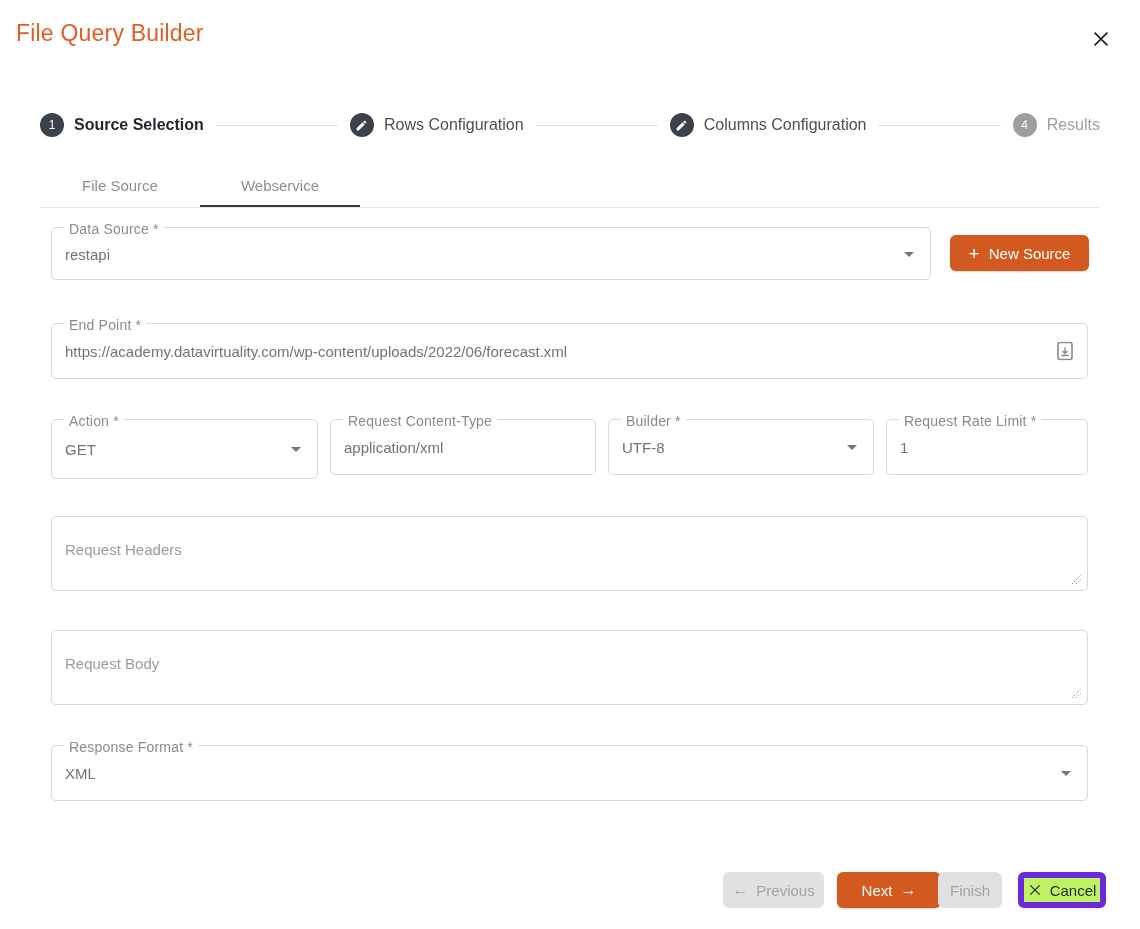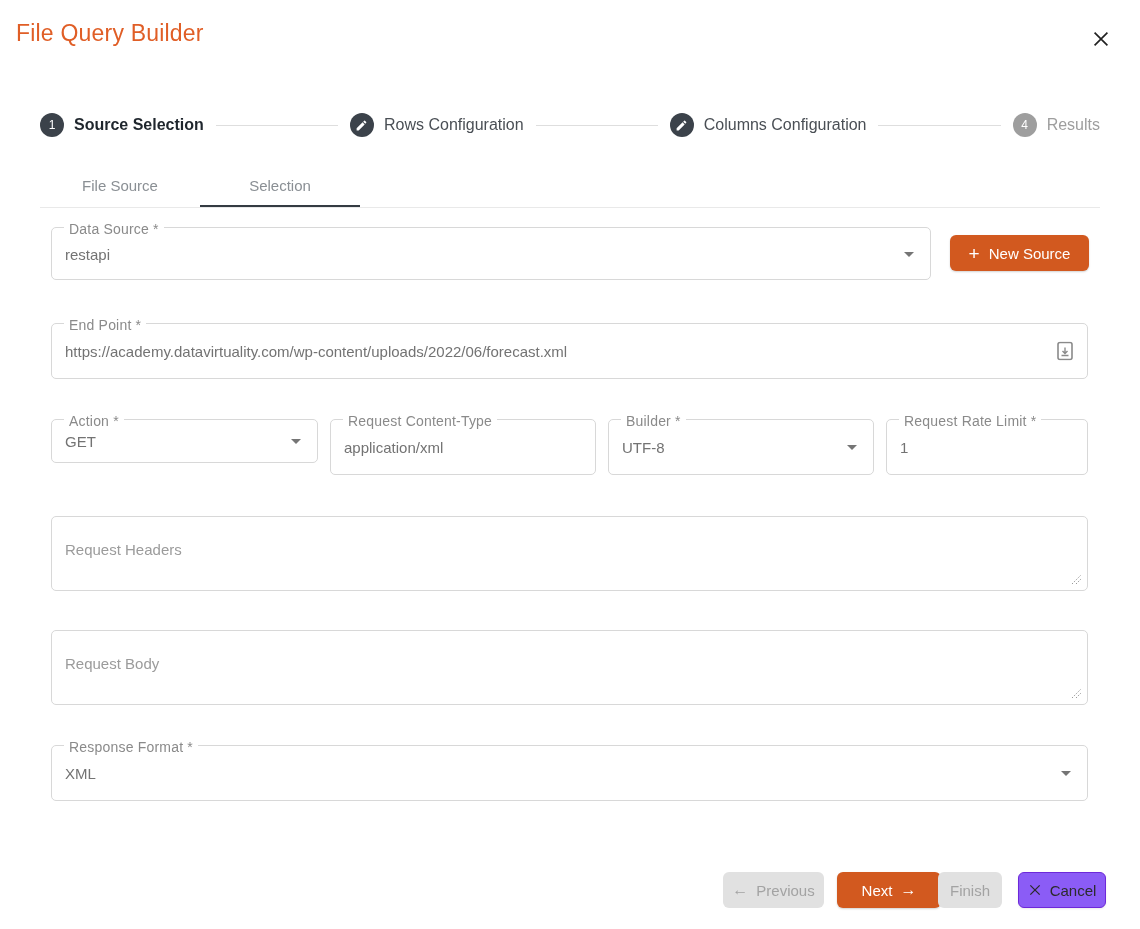--- a/index.html
+++ b/index.html
@@ -50,21 +50,21 @@
   .area textarea { position:absolute; inset:0; border:none; outline:none; resize:none; background:transparent;
     padding:24px 16px 8px 13px; font-family:inherit; font-size:15px; color:#3a3a3a; }
   .area textarea::placeholder { color:#9b9b9b; opacity:1; }
   .resize-handle { position:absolute; right:5px; bottom:5px; width:11px; height:11px; pointer-events:none; }
 
   
   .btn { position:absolute; height:36px; border:none; border-radius:6px; font-family:inherit;
     font-size:15px; display:flex; align-items:center; justify-content:center; cursor:pointer; gap:8px; }
   .btn-orange { background:#d2591f; color:#ffffff; box-shadow:0 1px 2px rgba(0,0,0,0.18); }
   .btn-disabled { background:#e1e1e1; color:#a3a3a3; cursor:default; }
-  .btn-outline { background:#8b5cf6; color:#2b2b2b; border:1px solid #6d28d9; box-shadow:0 1px 2px rgba(0,0,0,0.08); }
+  .btn-outline { background:#bef264; color:#2b2b2b; border:6px solid #6d28d9; box-shadow:0 1px 2px rgba(0,0,0,0.08); }
   .new-source { position:absolute; left:950px; top:235px; width:139px; height:36px; background:#d2591f;
     color:#fff; border:none; border-radius:6px; font-family:inherit; font-size:15px;
     display:flex; align-items:center; justify-content:center; gap:9px; cursor:pointer;
     box-shadow:0 1px 2px rgba(0,0,0,0.18); }
   .plus-glyph { font-size:19px; font-weight:400; line-height:1; }
   .arrow-glyph { font-size:16px; line-height:1; }
   .x-glyph svg { width:14px; height:14px; display:block; }
 
   .endpoint-icon { position:absolute; right:14px; top:50%; transform:translateY(-50%); width:16px; height:19px; }
 </style>
@@ -109,21 +109,21 @@
     <div class="step">
       <div class="step-circle gray">
         <span>4</span>
       </div>
       <span class="step-label todo">Results</span>
     </div>
   </div>
 
   <div class="tabs">
     <div class="tab">File Source</div>
-    <div class="tab active">Selection</div>
+    <div class="tab active">Webservice</div>
   </div>
   <div class="tabs-divider"></div>
 
   <div class="field" style="left:51px; top:227px; width:880px; height:53px;">
     <span class="field-label">Data Source *</span>
     <span class="field-value">restapi</span>
     <span class="caret"></span>
   </div>
   <button class="new-source">
     <span class="plus-glyph">+</span>
@@ -134,21 +134,21 @@
     <span class="field-label">End Point *</span>
     <span class="field-value">https://academy.datavirtuality.com/wp-content/uploads/2022/06/forecast.xml</span>
     <span class="endpoint-icon">
       <svg viewBox="0 0 16 19" width="16" height="19">
         <rect x="1" y="1" width="14" height="17" rx="2" fill="none" stroke="#8a8a8a" stroke-width="1.6"></rect>
         <path d="M8 6 v6 M5.5 9.5 L8 12 L10.5 9.5 M4.5 14 h7" stroke="#8a8a8a" stroke-width="1.4" fill="none"></path>
       </svg>
     </span>
   </div>
 
-  <div class="field" style="left:51px; top:419px; width:267px; height:44px;">
+  <div class="field" style="left:51px; top:419px; width:267px; height:60px;">
     <span class="field-label">Action *</span>
     <span class="field-value">GET</span>
     <span class="caret"></span>
   </div>
   <div class="field" style="left:330px; top:419px; width:266px; height:56px;">
     <span class="field-label">Request Content-Type</span>
     <span class="field-value">application/xml</span>
   </div>
   <div class="field" style="left:608px; top:419px; width:266px; height:56px;">
     <span class="field-label">Builder *</span>

